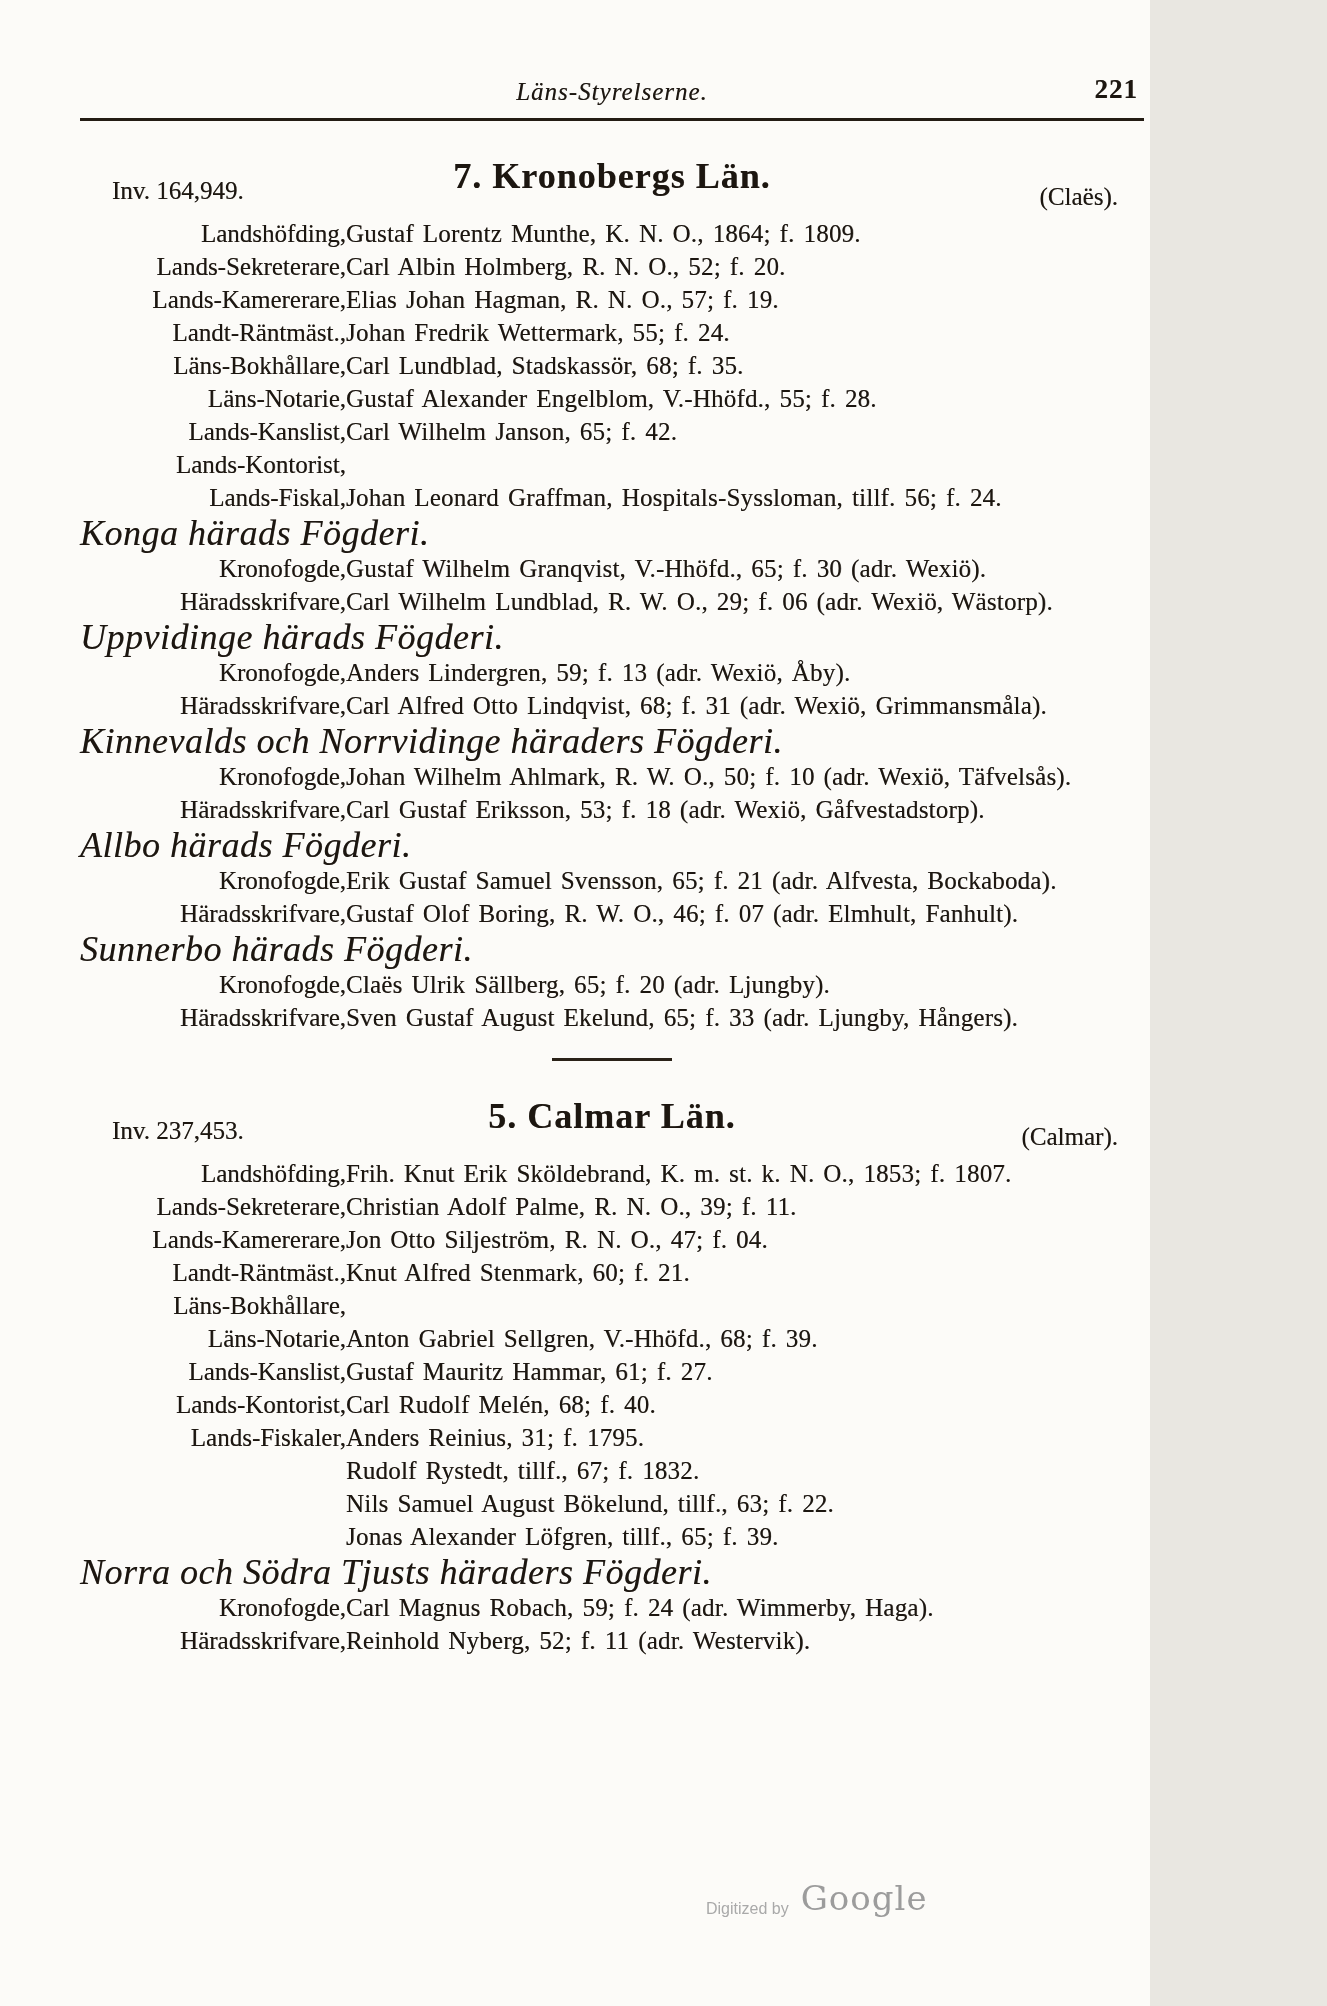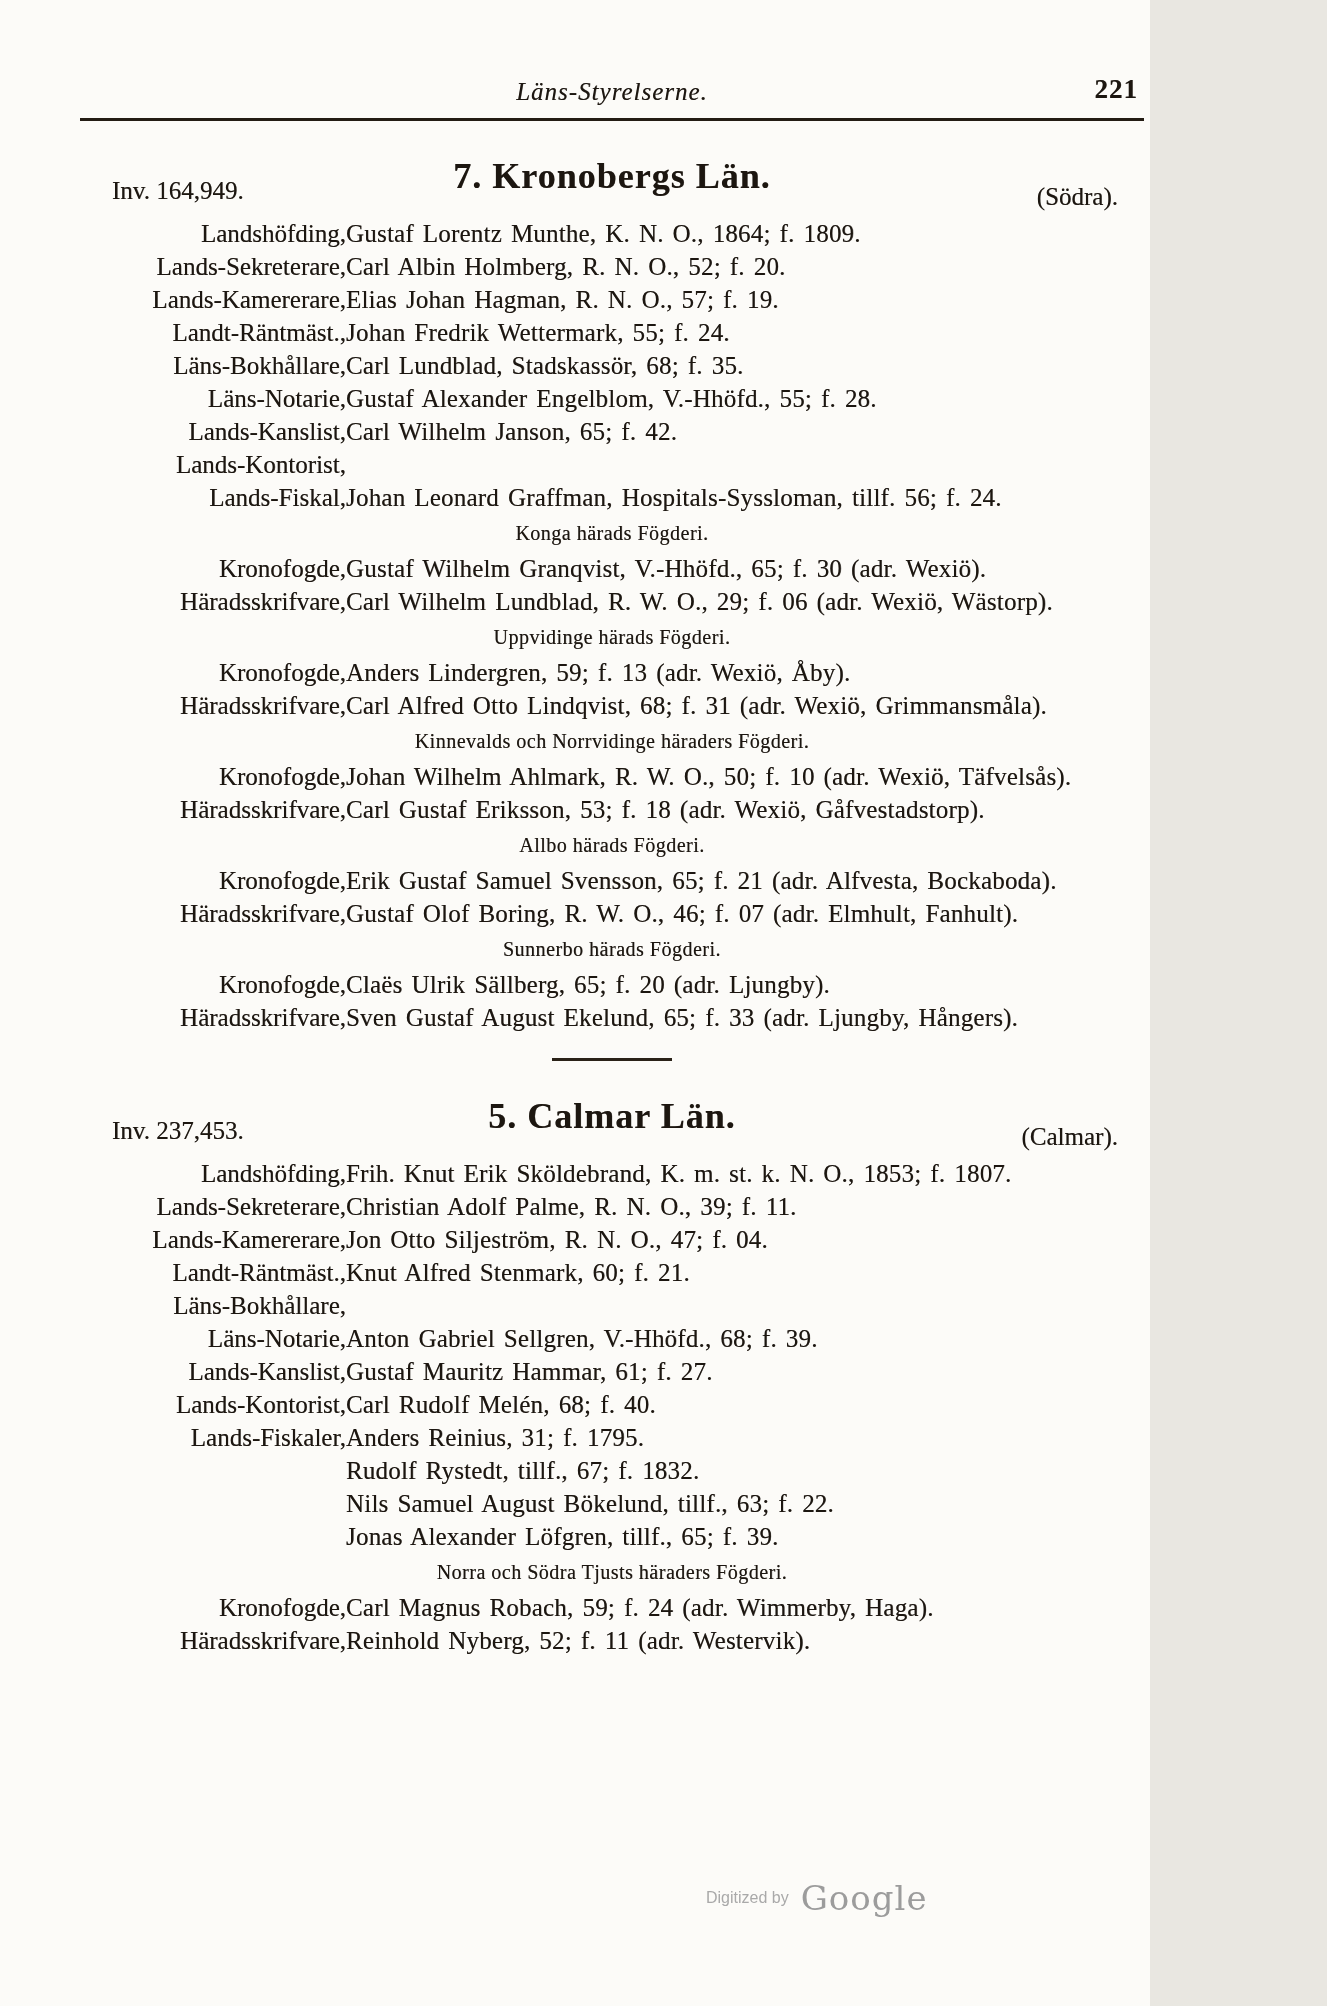--- a/index.html
+++ b/index.html
@@ -44,33 +44,33 @@
   .row { display:flex; font-size:25px; line-height:33px; }
   .lbl { flex:0 0 266px;text-align:right; }
   .txt {
     flex:1;
     padding-left:22px; text-indent:-22px;
     letter-spacing:0.2px; word-spacing:2.5px;font-family:Liberation Serif, serif;
   }
   
   .fogderi {
     margin:3px 0 2px 0;
-    text-align:center; font-weight:normal;
-    font-size:20px; line-height:33px; letter-spacing:0.5px;
+    font-style:italic; font-weight:normal;
+    font-size:36px; line-height:33px; letter-spacing:0.5px;
   }
   
   .section-divider {
     border:none; border-top:3px solid #2a2218;
     width:120px; margin:24px auto 0 auto;
   }
   .sec-2 { margin-top:6px; }
   
   .footer {
     position:absolute; left:706px; top:1878px;
-    display:flex; align-items:center; gap:12px;
+    display:flex; align-items:flex-end; gap:12px;
     text-shadow:none;
   }
   .digitized {
     font-family:"Liberation Sans","DejaVu Sans",sans-serif;
     font-size:16px; color:#a9a9a9;
   }
   .google {
     font-family:"DejaVu Serif","Liberation Serif",serif;
     font-size:34px; color:#9c9c9c; letter-spacing:1px;
   }
@@ -84,21 +84,21 @@
     <header class="header">
       <div class="header-title">Läns-Styrelserne.</div>
       <div class="page-number">221</div>
     </header>
     <hr class="header-rule">
 
     <section class="lan-section">
       <div class="sec-head">
         <div class="inv">Inv. 164,949.</div>
         <h2 class="sec-title">7. Kronobergs Län.</h2>
-        <div class="place">(Södra).</div>
+        <div class="place">(Claës).</div>
       </div>
 
       <div class="row">
           <span class="lbl">Landshöfding,</span>
           <span class="txt">Gustaf Lorentz Munthe, K. N. O., 1864; f. 1809.</span>
         </div>
       <div class="row">
           <span class="lbl">Lands-Sekreterare,</span>
           <span class="txt">Carl Albin Holmberg, R. N. O., 52; f. 20.</span>
         </div>

